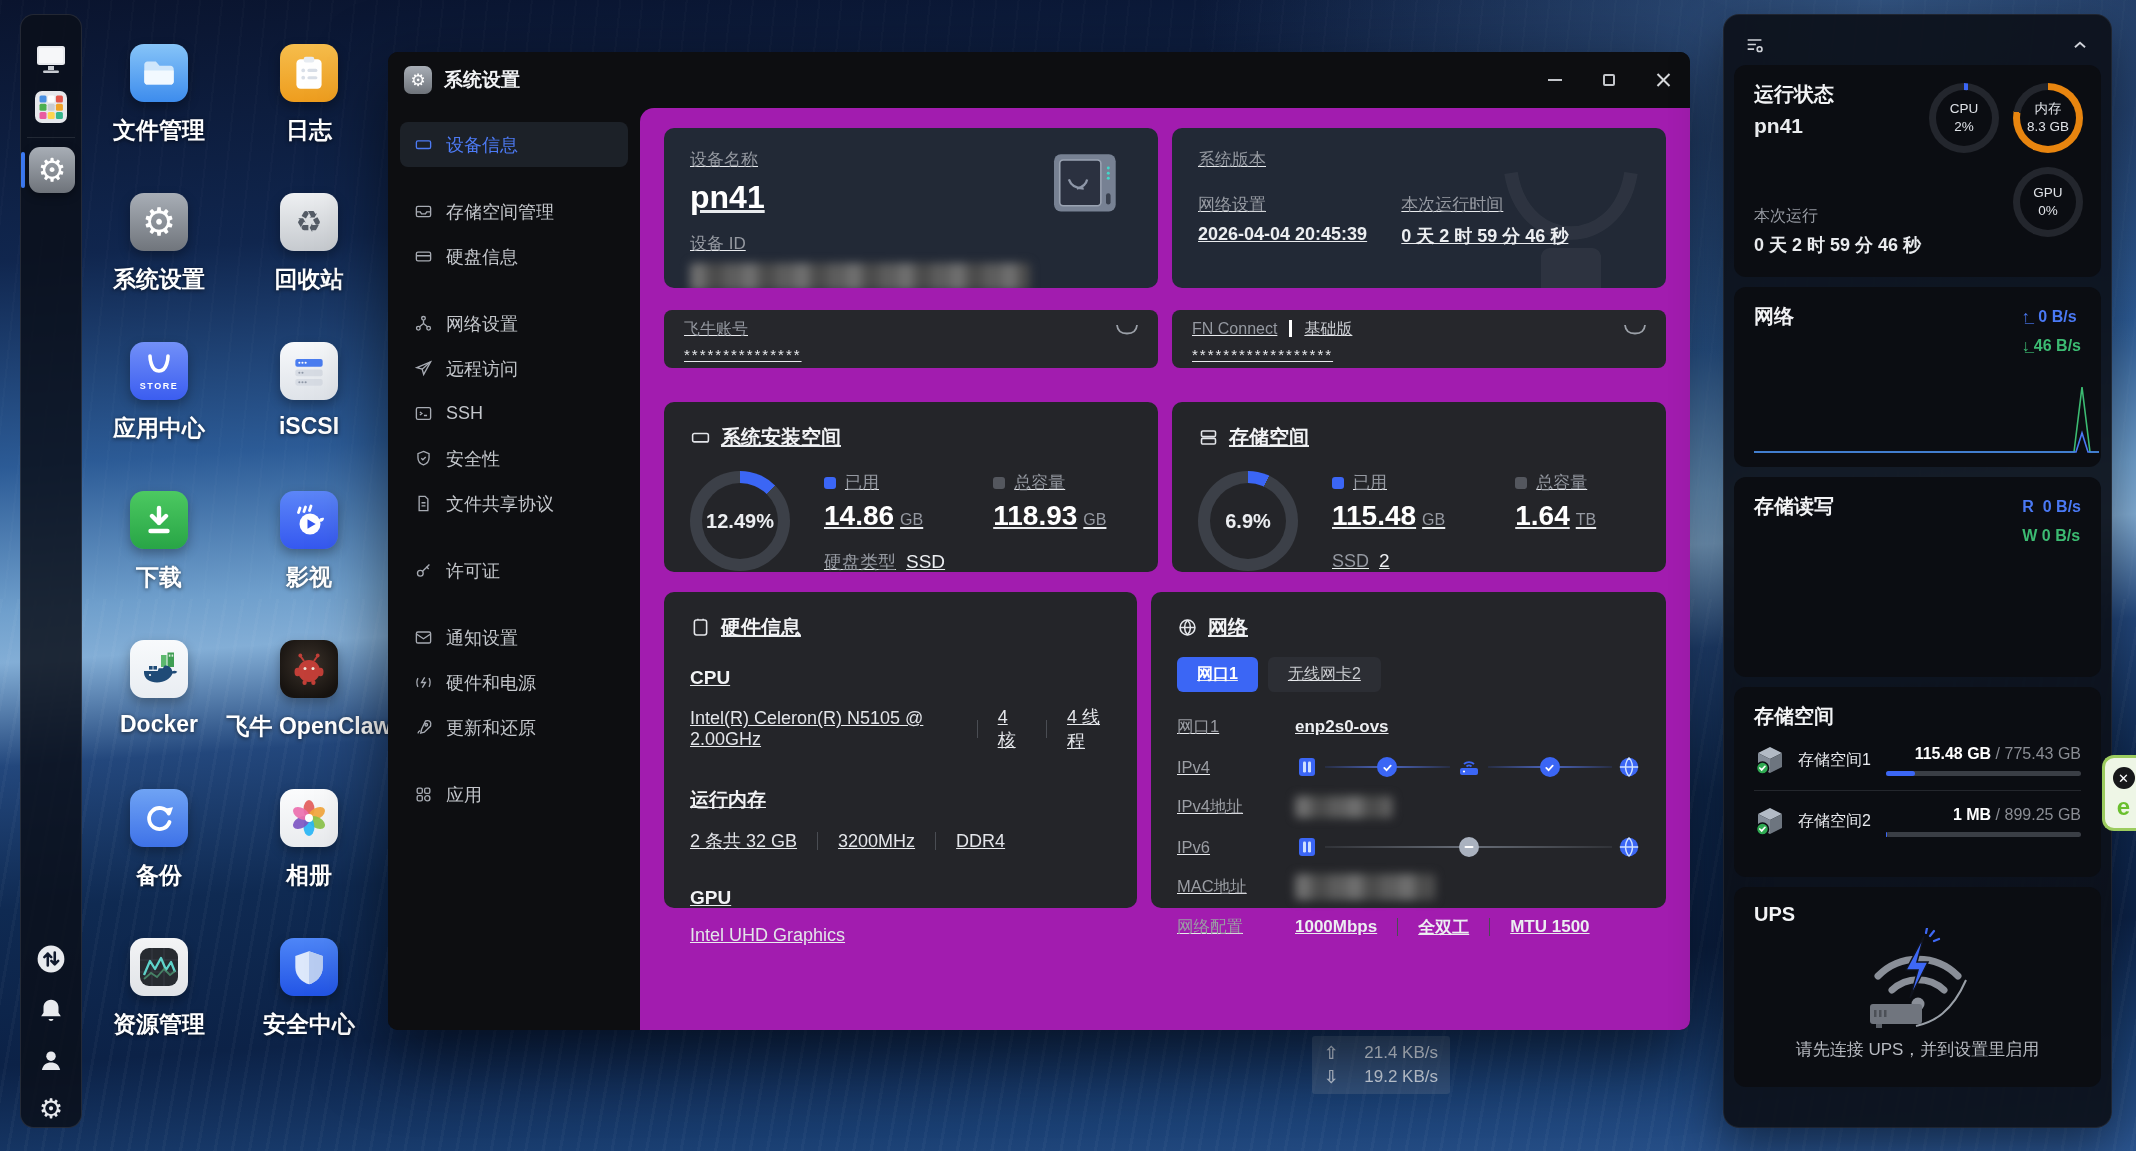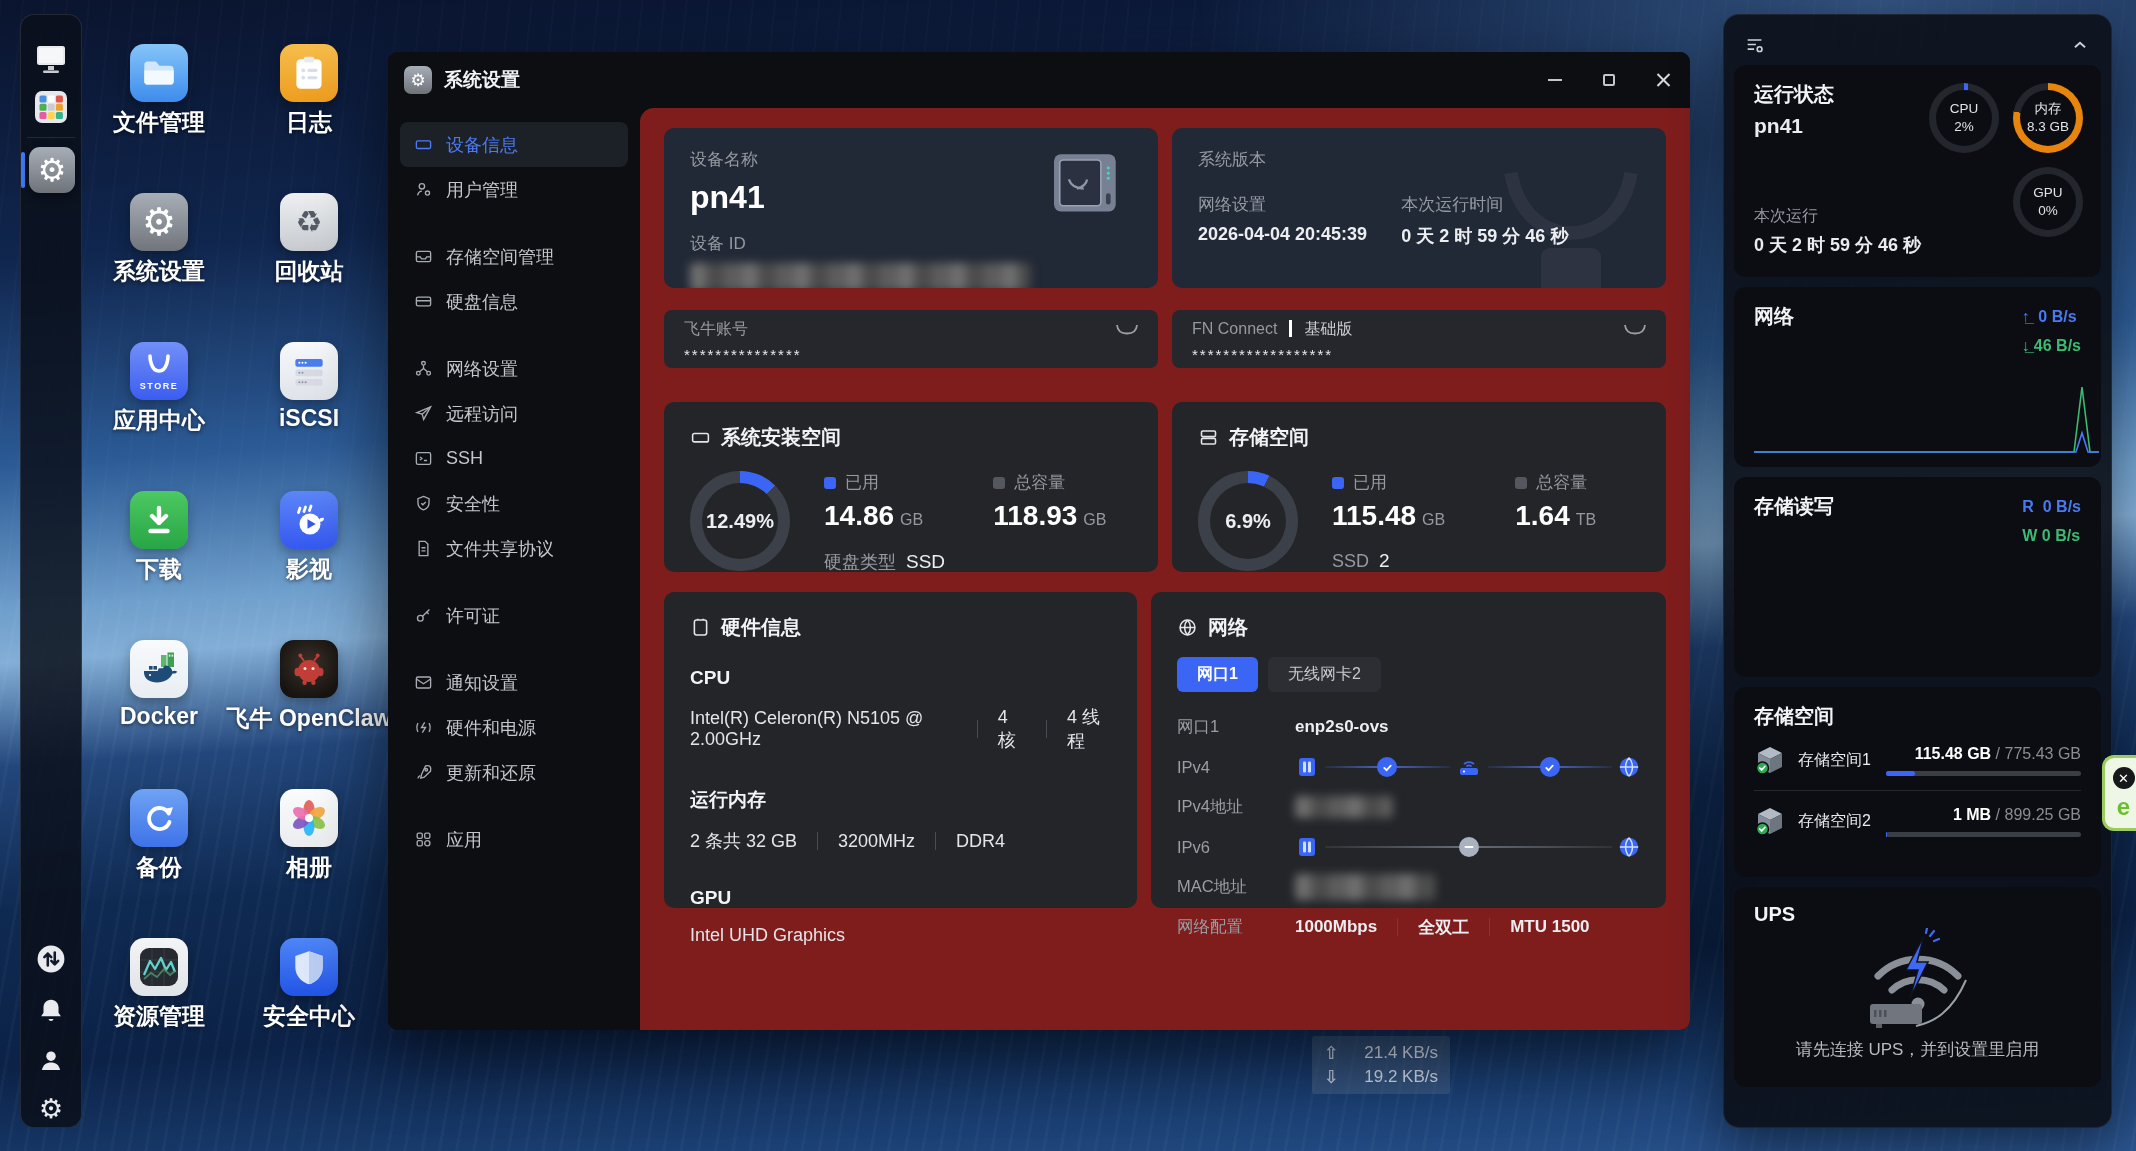--- a/index.html
+++ b/index.html
@@ -28,21 +28,21 @@
     box-shadow:0 3px 8px rgba(0,0,0,0.4); }
   .tb-active-bar { position:absolute; left:0px; top:137px; width:4px; height:36px; border-radius:3px; background:#3d7bf5; }
   .glyph-gear { color:#fff; font-size:32px; line-height:1; }
 
   
   .desktop-grid { position:absolute; left:84px; top:44px; width:300px; z-index:10;
     display:grid; grid-template-columns:150px 150px; grid-auto-rows:149px; justify-items:center; }
   .app { display:flex; flex-direction:column; align-items:center; cursor:default; }
   .tile { width:58px; height:58px; border-radius:14px; display:flex; flex-direction:column;
     align-items:center; justify-content:center; box-shadow:0 5px 12px rgba(0,0,0,0.3); }
-  .app-label { margin-top:5px; font-size:23px; font-weight:bold; color:#fff; white-space:nowrap;
+  .app-label { margin-top:13px; font-size:23px; font-weight:bold; color:#fff; white-space:nowrap;
     text-shadow:0 1px 4px rgba(0,0,0,0.65); }
   .t-file   { background:linear-gradient(180deg,#86c4f8,#3d8ced); }
   .t-logs   { background:linear-gradient(180deg,#f6bd4c,#ee9d1e); }
   .t-gear   { background:linear-gradient(180deg,#a8aeb6,#70757c); }
   .t-recycle{ background:linear-gradient(180deg,#eef0f2,#c6cacf); }
   .t-store  { background:linear-gradient(180deg,#7290f8,#3b5df0); }
   .t-iscsi  { background:linear-gradient(180deg,#f7f9fb,#dfe3e9); }
   .t-down   { background:linear-gradient(180deg,#4cc961,#28a546); }
   .t-movie  { background:linear-gradient(180deg,#5c86f8,#3558f0); }
   .t-docker { background:linear-gradient(180deg,#f8fafc,#e9edf2); }
@@ -72,21 +72,21 @@
 
   .win-body { display:flex; height:922px; }
   .sidebar { width:252px; background:#0d0e11; padding:14px 12px; flex-shrink:0; }
   .side-item { height:45px; display:flex; align-items:center; gap:13px; padding-left:14px;
     color:#c3c6cb; font-size:18px; border-radius:8px; }
   .side-item svg { stroke:#a7abb3; flex-shrink:0; }
   .side-item.active { background:#1c2128; color:#4d7bf5; }
   .side-item.active svg { stroke:#4d7bf5; }
   .side-gap { height:22px; }
 
-  .content { flex:1; background:#7f1d1d; border-top-left-radius:14px; padding:20px 24px; }
+  .content { flex:1; background:#a21caf; border-top-left-radius:14px; padding:20px 24px;text-decoration:underline; }
   .row2 { display:grid; grid-template-columns:1fr 1fr; gap:14px; }
   .card-top { background:#222936; border-radius:10px; height:160px; position:relative; padding:20px 26px; overflow:hidden; }
   .lbl { color:#9599a1; font-size:17px; }
   .card-acc { background:#26272c; border-radius:8px; height:58px; margin-top:22px; padding:9px 20px; position:relative; }
   .acc-stars { color:#e7e9ec; font-size:15px; letter-spacing:2px; margin-top:6px; }
   .horns { position:absolute; right:18px; top:12px; }
   .acc-badge { color:#c9ccd1; font-size:16px; border-left:3px solid #ffffff; padding-left:12px; margin-left:12px; }
   .card-sec { background:#242529; border-radius:10px; padding:22px 26px; position:relative; }
   .sec-head { display:flex; align-items:center; gap:10px; margin-bottom:20px; }
   .sec-title { font-size:20px; font-weight:bold; color:#f2f3f5; }
@@ -405,28 +405,20 @@
   </div>
   <div class="win-body">
 
     <div class="sidebar">
       <div class="side-item active">
         <svg width="19" height="19" viewBox="0 0 24 24" fill="none" stroke-width="1.7">
             <rect x="3" y="7.5" width="18" height="9.5" rx="2"></rect>
             <path d="M6.5 13.5h.01M10 13.5h.01"></path>
           </svg>
         <span>设备信息</span>
-      </div>
-      <div class="side-item">
-        <svg width="19" height="19" viewBox="0 0 24 24" fill="none" stroke-width="1.7">
-            <circle cx="10" cy="8" r="3.4"></circle>
-            <path d="M4.5 19.5c.8-4 3-5.5 5.5-5.5"></path>
-            <circle cx="17" cy="16.5" r="2.6"></circle>
-          </svg>
-        <span>用户管理</span>
       </div>
       <div class="side-gap"></div>
       <div class="side-item">
         <svg width="19" height="19" viewBox="0 0 24 24" fill="none" stroke-width="1.7">
             <rect x="3" y="5.5" width="18" height="13" rx="2"></rect>
             <path d="M3 12.5h5l1.5 2.5h5l1.5-2.5h5"></path>
           </svg>
         <span>存储空间管理</span>
       </div>
       <div class="side-item">

